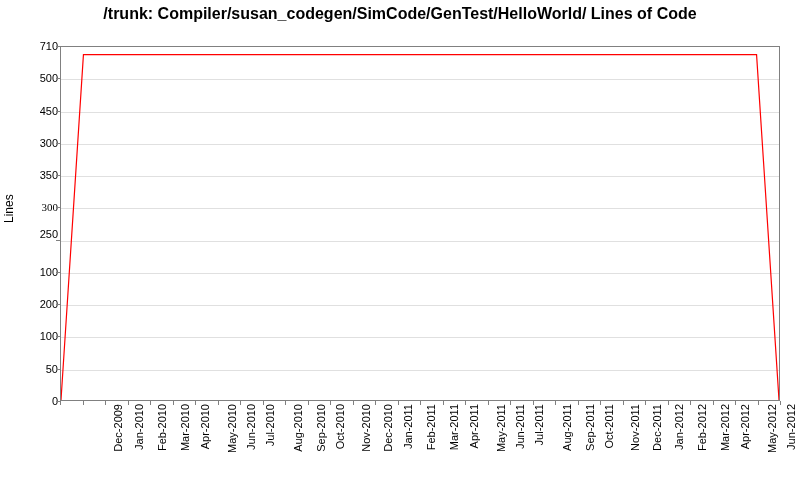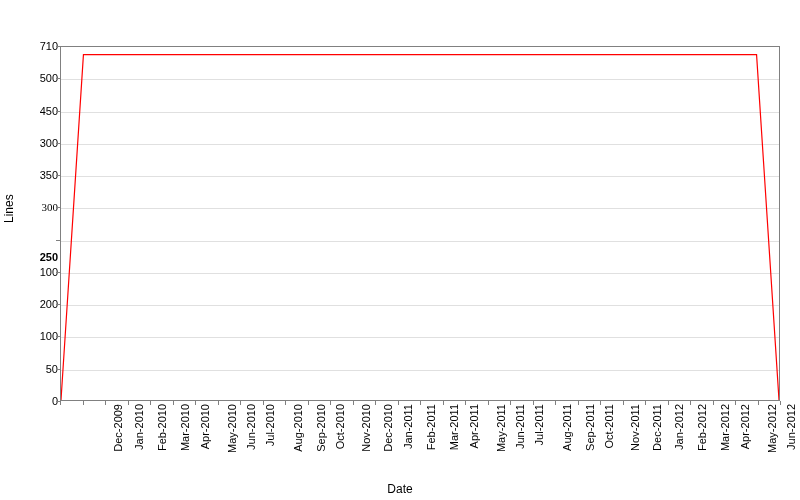--- a/index.html
+++ b/index.html
@@ -90,35 +90,36 @@
     top: 0;
     width: 100%;
     height: 100%;
   }
 </style>
 </head>
 <body>
 
 <div class="chart-container">
 
+  <div class="title">/trunk: Compiler/susan_codegen/SimCode/GenTest/HelloWorld/ Lines of Code</div>
 
   <div class="y-label">Lines</div>
 
   <div id="y-axis">
       <div class="y-tick" style="top: 401px;">0</div>
       <div class="y-tick-mark" style="top: 401px;"></div>
       <div class="y-tick" style="top: 368.727px;">50</div>
       <div class="y-tick-mark" style="top: 368.727px;"></div>
       <div class="y-tick" style="top: 336.455px;">100</div>
       <div class="y-tick-mark" style="top: 336.455px;"></div>
       <div class="y-tick" style="top: 304.182px;">200</div>
       <div class="y-tick-mark" style="top: 304.182px;"></div>
       <div class="y-tick" style="top: 271.909px;">100</div>
       <div class="y-tick-mark" style="top: 271.909px;"></div>
-      <div class="y-tick" style="top: 257px; font-weight: bold;">250</div>
+      <div class="y-tick" style="top: 234px;">250</div>
       <div class="y-tick-mark" style="top: 239.636px;"></div>
       <div class="y-tick" style="top: 207.364px; font-family: Liberation Serif, serif;">300</div>
       <div class="y-tick-mark" style="top: 207.364px;"></div>
       <div class="y-tick" style="top: 175px;">350</div>
       <div class="y-tick-mark" style="top: 175.091px;"></div>
       <div class="y-tick" style="top: 142.818px;">300</div>
       <div class="y-tick-mark" style="top: 142.818px;"></div>
       <div class="y-tick" style="top: 110.545px;">450</div>
       <div class="y-tick-mark" style="top: 110.545px;"></div>
       <div class="y-tick" style="top: 78.2727px;">500</div>
@@ -205,15 +206,14 @@
       <div class="x-tick-label" style="left: 694px;">Apr-2012</div>
       <div class="x-tick-mark" style="left: 690px;"></div>
       <div class="x-tick-label" style="left: 716.5px;">May-2012</div>
       <div class="x-tick-mark" style="left: 712.5px;"></div>
       <div class="x-tick-label" style="left: 739px;">Jun-2012</div>
       <div class="x-tick-mark" style="left: 735px;"></div>
       <div class="x-tick-mark" style="left: 757.5px;"></div>
       <div class="x-tick-mark" style="left: 780px;"></div>
     </div>
 
-  <div class="x-label">Date</div>
 
 </div>
 
 </body></html>

